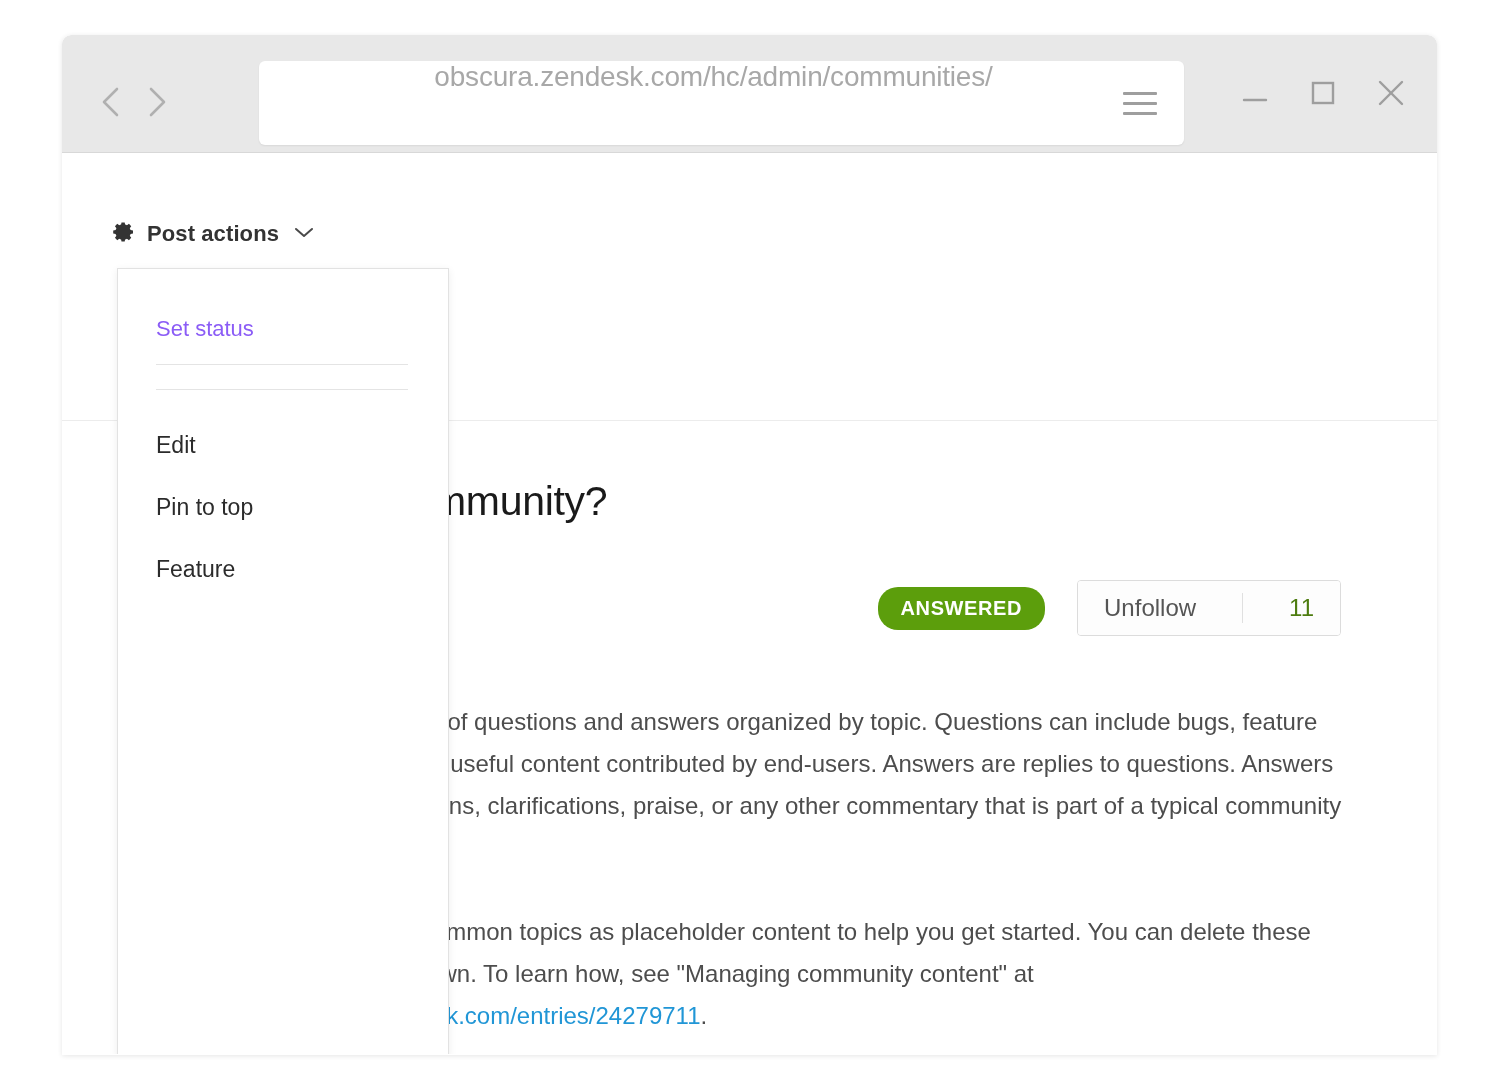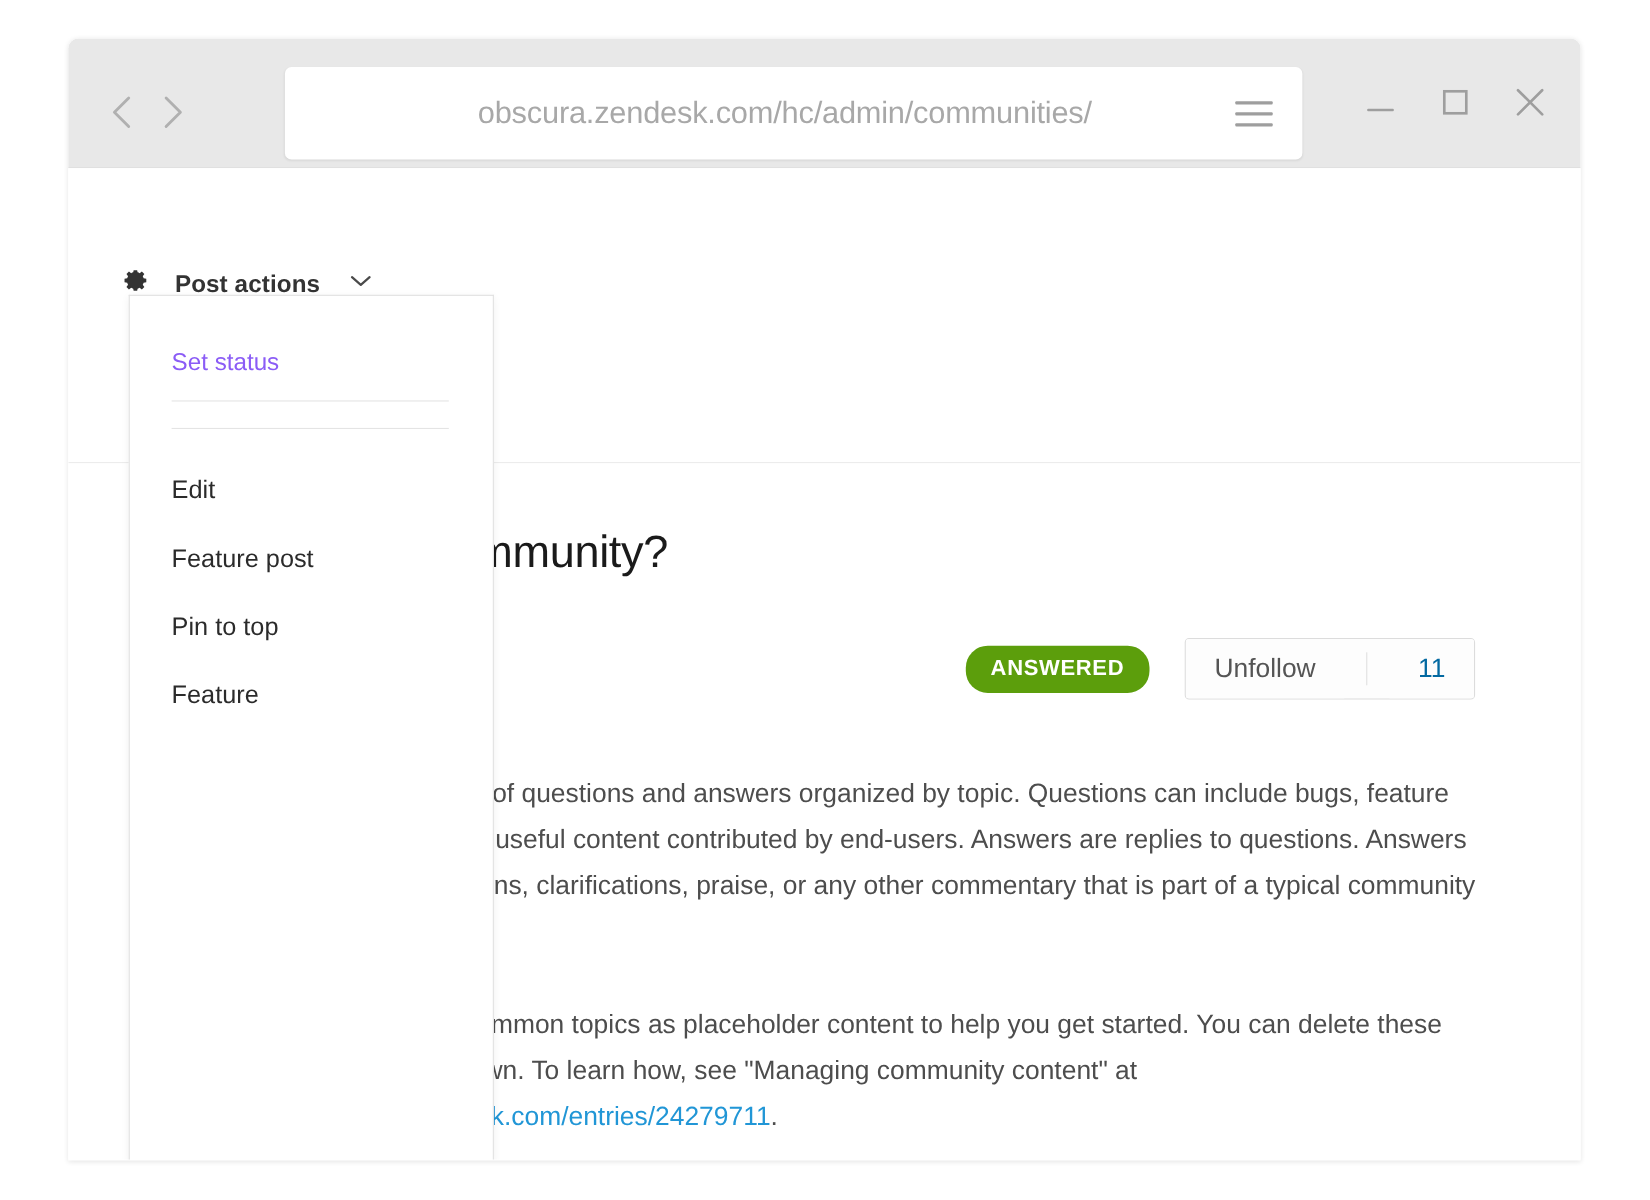--- a/index.html
+++ b/index.html
@@ -42,21 +42,21 @@
   }
   .nav-arrow svg { display: block; }
 
   .url-bar {
     position: absolute;
     left: 197px; top: 26px;
     width: 925px; height: 84px;
     background: #ffffff;
     border-radius: 6px;
     box-shadow: 0 1px 2px rgba(0,0,0,0.07);
-    display: flex; align-items: center;
+    display: flex; 
   }
   .url-text {
     flex: 1;
     text-align: center;
     color: #a8a8a8;
     font-size: 28px;
     letter-spacing: -0.2px;
     padding-left: 60px;
     user-select: text;
   }
@@ -90,22 +90,22 @@
   .viewport {
     position: relative;
     height: 901px;
     background: #ffffff;
     overflow: hidden;
   }
 
   
   .post-actions-trigger {
     position: absolute;
-    left: 50px; top: 90px;
-    display: flex; align-items: center; gap: 23px;
+    left: 50px; top: 67px;
+    display: flex; align-items: center; gap: 11px;
     cursor: pointer;
   }
   .gear-icon { display: block; }
   .post-actions-label {
     font-size: 22px;
     font-weight: bold;
     color: #333333;
     letter-spacing: 0.1px;
   }
   .caret-icon { display: block; margin-left: 3px; }
@@ -179,21 +179,21 @@
     font-size: 24px;
     color: #555555;
     cursor: pointer;
     background: #fdfdfd;
   }
   .follow-divider { width: 1px; background: #e0e0e0; margin: 12px 0; }
   .follow-count {
     display: flex; align-items: center;
     padding: 0 26px;
     font-size: 24px;
-    color: #0369a1;
+    color: #4d7c0f;
     background: #fdfdfd;
   }
 
   .article-body {
     position: absolute;
     left: 148px; top: 548px;
     width: 1152px;
   }
   .article-body p {
     margin: 0 0 42px 0;
@@ -337,23 +337,20 @@
       <div class="dd-divider"></div>
 
 
       <div class="dd-divider-2"></div>
 
       <ul class="dd-list" id="action-list">
           <li class="dd-item">
             <span>Edit</span>
           </li>
           <li class="dd-item">
-            <span>Feature post</span>
-          </li>
-          <li class="dd-item">
             <span>Pin to top</span>
           </li>
           <li class="dd-item">
             <span>Feature</span>
           </li>
         </ul>
     </div>
 
   </div>
 </div>

